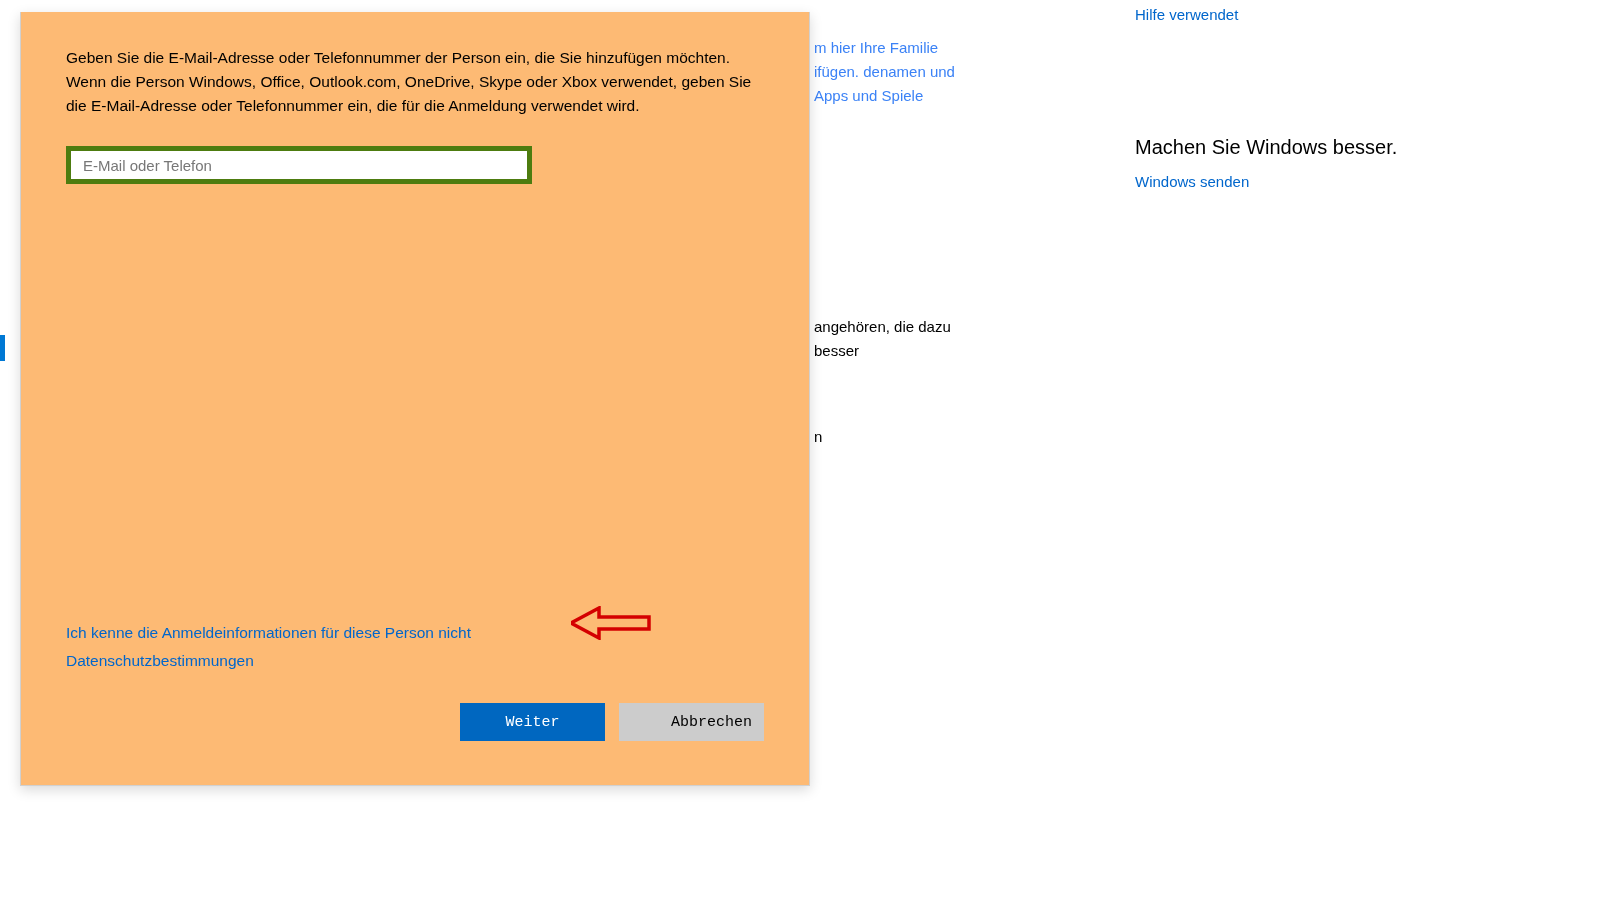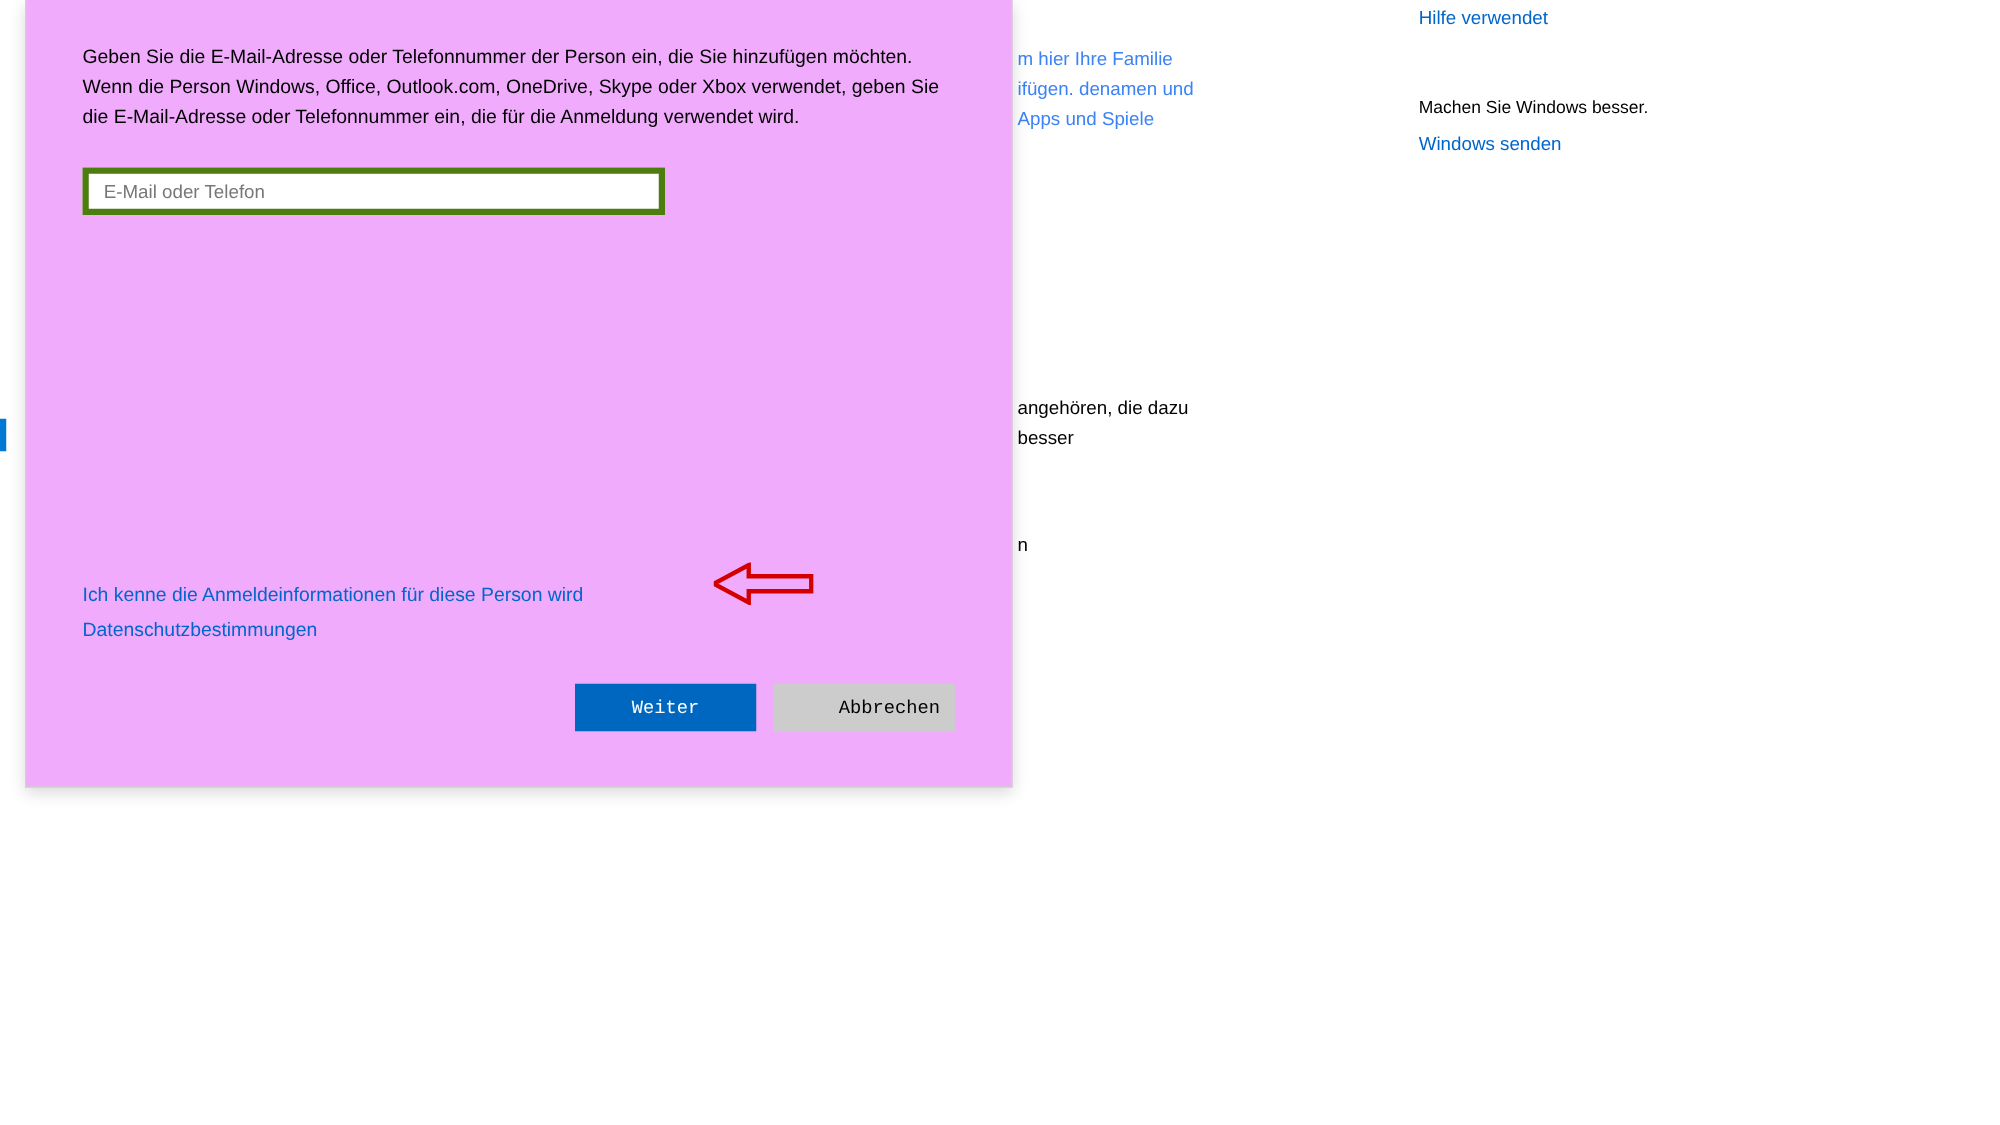--- a/index.html
+++ b/index.html
@@ -57,41 +57,41 @@
       width: 300px;
     }
     .sidebar-link {
       color: #0066cc;
       font-size: 15px;
       cursor: pointer;
       line-height: 1.4;
     }
     .sidebar-heading {
       color: #000;
-      font-size: 14px;
-      margin-top: 52px;
+      font-size: 20px;
+      margin-top: 111px;
       margin-bottom: 12px;
     }
     
     .active-indicator {
       position: absolute;
       top: 335px;
       left: 0;
       width: 5px;
       height: 26px;
       background: #0078d4;
     }
 
     .dialog {
       position: absolute;
-      top: 0;
+      top: 12px;
       left: 20px;
       width: 790px;
-      height: 630px;
-      background: #f0abfc;
+      height: 774px;
+      background: #fdba74;
       border: 1px solid #d0d0d0;
       border-top: none;
       box-shadow: 0 4px 12px rgba(0,0,0,0.15);
     }
     
     .dialog-body {
       padding: 34px 45px 20px 45px;
       height: 100%;
       position: relative;
     }
@@ -179,21 +179,21 @@
   </div>
 </div>
 
 <div class="dialog">
   <div class="dialog-body">
     <p class="dialog-text">Geben Sie die E-Mail-Adresse oder Telefonnummer der Person ein, die Sie hinzufügen möchten. Wenn die Person Windows, Office, Outlook.com, OneDrive, Skype oder Xbox verwendet, geben Sie die E-Mail-Adresse oder Telefonnummer ein, die für die Anmeldung verwendet wird.</p>
     
     <input type="text" class="email-input" placeholder="E-Mail oder Telefon" style="">
     
     <div class="dialog-links">
-      <span class="dialog-link">Ich kenne die Anmeldeinformationen für diese Person wird</span>
+      <span class="dialog-link">Ich kenne die Anmeldeinformationen für diese Person nicht</span>
       <span class="dialog-link">Datenschutzbestimmungen</span>
     </div>
     
     <div class="arrow-annotation">
       <svg width="80" height="34" viewBox="0 0 80 34">
         <path d="M 0 17 L 28 2 L 28 11 L 78 11 L 78 23 L 28 23 L 28 32 Z" fill="none" stroke="#d40000" stroke-width="3.5" stroke-linejoin="miter"></path>
       </svg>
     </div>
     
     <div class="dialog-buttons">

